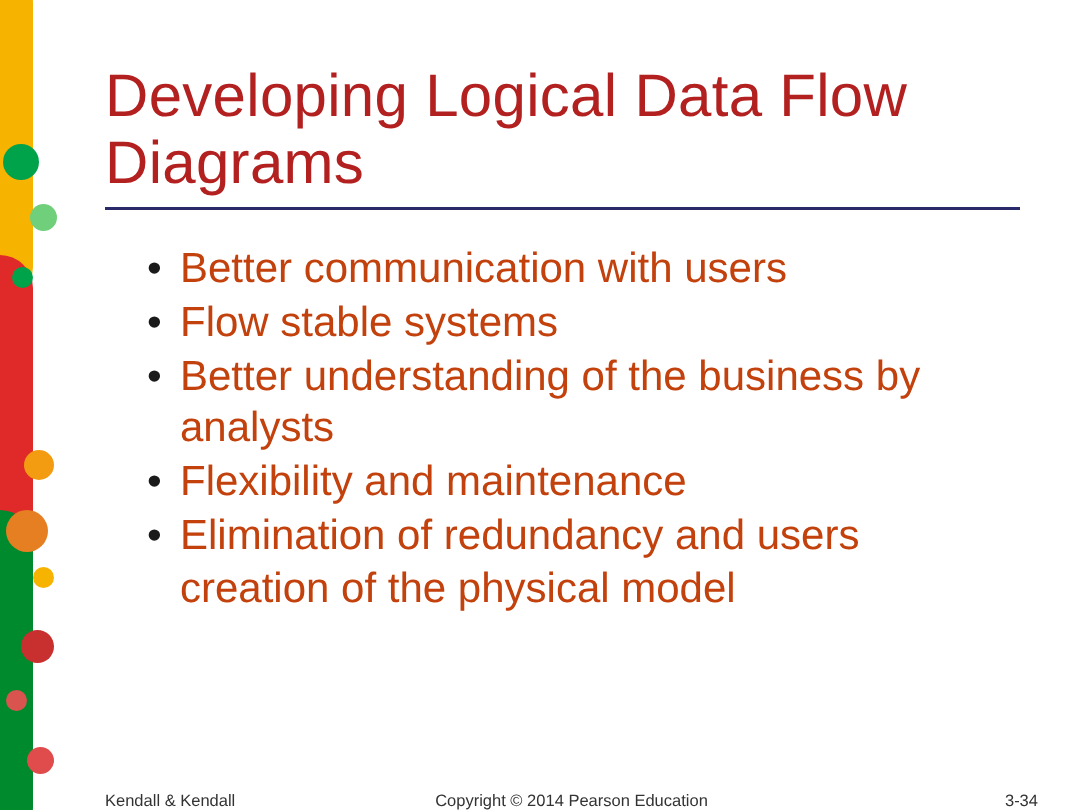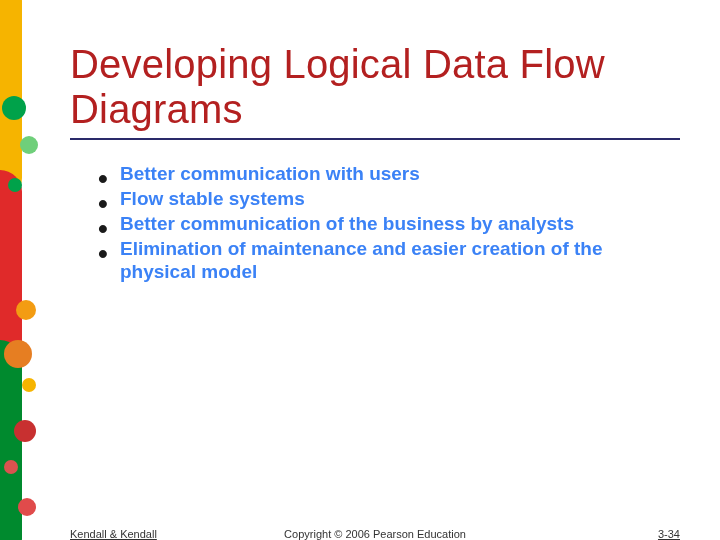--- a/index.html
+++ b/index.html
@@ -50,48 +50,46 @@
     font-size: 40px;
     line-height: 1.12;
     font-weight: 400;
     padding-bottom: 6px;
     border-bottom: 2px solid #2a2a6a;
     margin-bottom: 22px;
     letter-spacing: 0.2px;
   }
   .bullets {
     list-style: none;
-    color: #3b82f6;
-    font-size: 19px;
+    color: #c2410c;
+    font-size: 28px;
     line-height: 1.22;
     padding-left: 28px;
-    font-weight: bold;
   }
   .bullets li {
     position: relative;
     padding-left: 22px;
     margin-bottom: 2px;
   }
   .bullets li::before {
     content: "•";
     position: absolute;
     left: 0;
     top: 0;
     color: #1a1a1a;
     font-size: 28px;
     line-height: 1.22;
   }
   .footer {
     position: absolute;
-    left: 70px; right: 40px; bottom: 20px;
+    left: 70px; right: 28px; bottom: 20px;
     display: flex;
     align-items: baseline;
     font-size: 11px;
     color: #333;
-    text-decoration: underline;
   }
   .footer .authors { flex: 0 0 auto; min-width: 120px; }
   .footer .copyright {
     position: absolute;
     left: 0; right: 0;
     text-align: center;
   }
   .footer .pagenum { margin-left: auto; }
 </style>
 </head>
@@ -110,21 +108,22 @@
   <div class="bead r1"></div>
   <div class="bead r2"></div>
   <div class="bead r3"></div>
 </div>
 
 <div class="slide">
   <h1 class="title">Developing Logical Data Flow Diagrams</h1>
   <ul class="bullets">
     <li>Better communication with users</li>
     <li>Flow stable systems</li>
-    <li>Better communication of the business by analysts</li>
-    <li>Elimination of maintenance and easier creation of the physical model</li>
+    <li>Better understanding of the business by analysts</li>
+    <li>Flexibility and maintenance</li>
+    <li>Elimination of redundancy and users creation of the physical model</li>
   </ul>
   <div class="footer">
     <span class="authors">Kendall &amp; Kendall</span>
-    <span class="copyright">Copyright © 2006 Pearson Education</span>
+    <span class="copyright">Copyright © 2014 Pearson Education</span>
     <span class="pagenum">3-34</span>
   </div>
 </div>
 
 </body></html>

